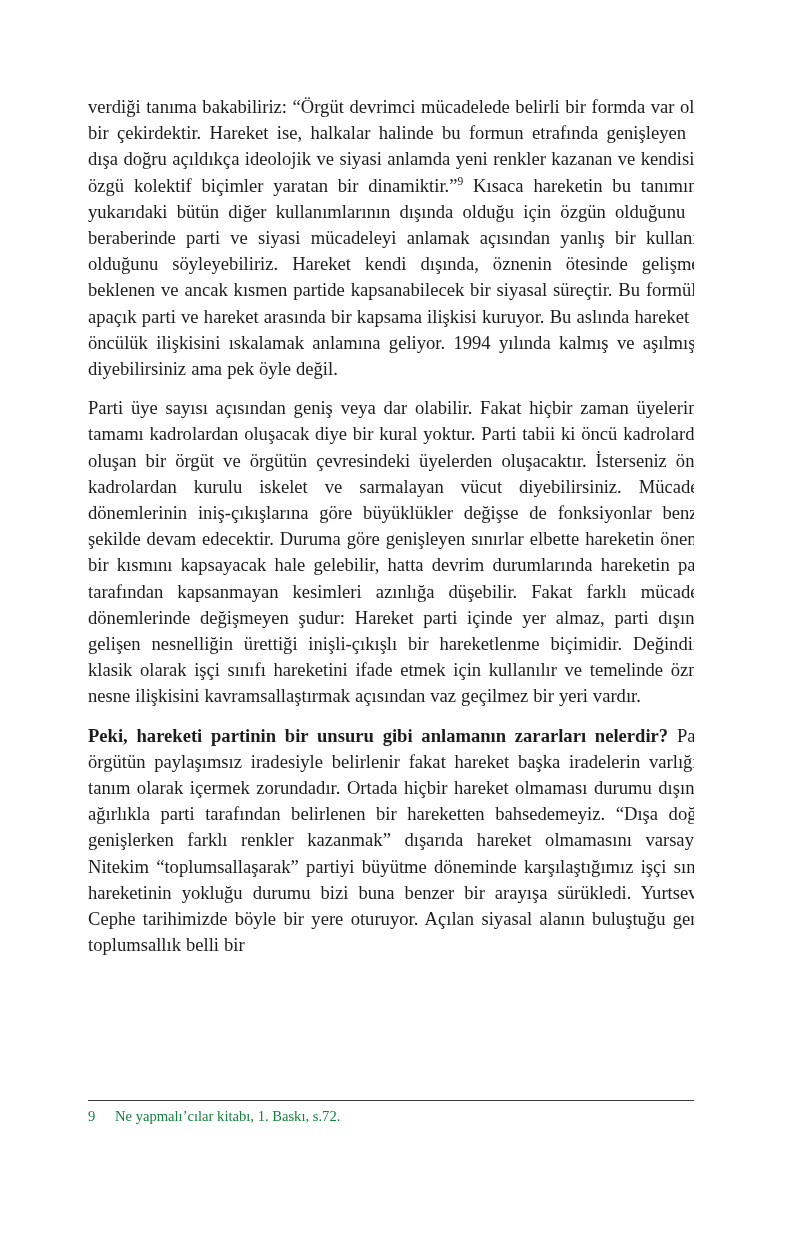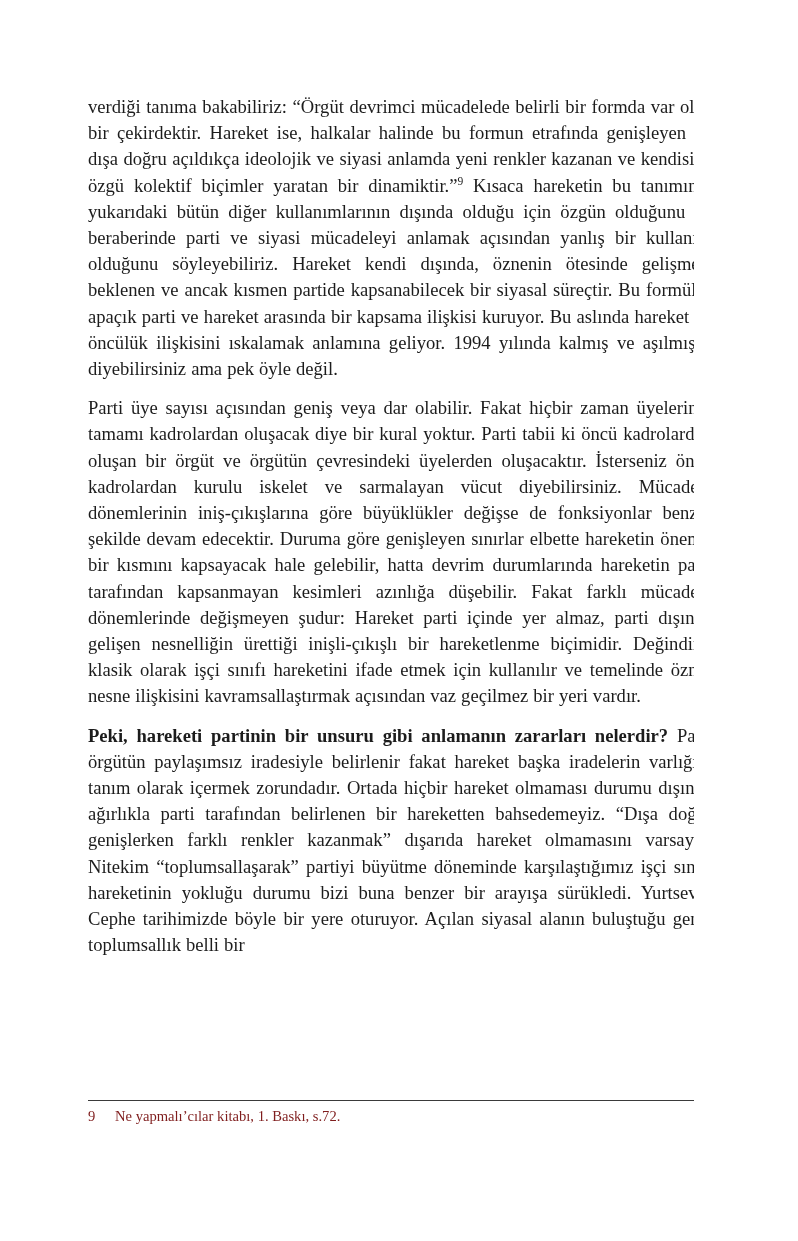--- a/index.html
+++ b/index.html
@@ -52,21 +52,21 @@
   .footnote-rule {
     border: none;
     border-top: 1.4px solid #3a3a3a;
     margin: 0 0 6px 0;
     width: 624px;
   }
   .footnote-line {
     margin: 0;
     font-size: 14.6px;
     line-height: 19px;
-    color: #7f1d1d;
+    color: #15803d;
   }
   .fn-num {
     display: inline-block;
     width: 27px;
   }
 </style>
 </head>
 <body>
 
 <div class="page">

